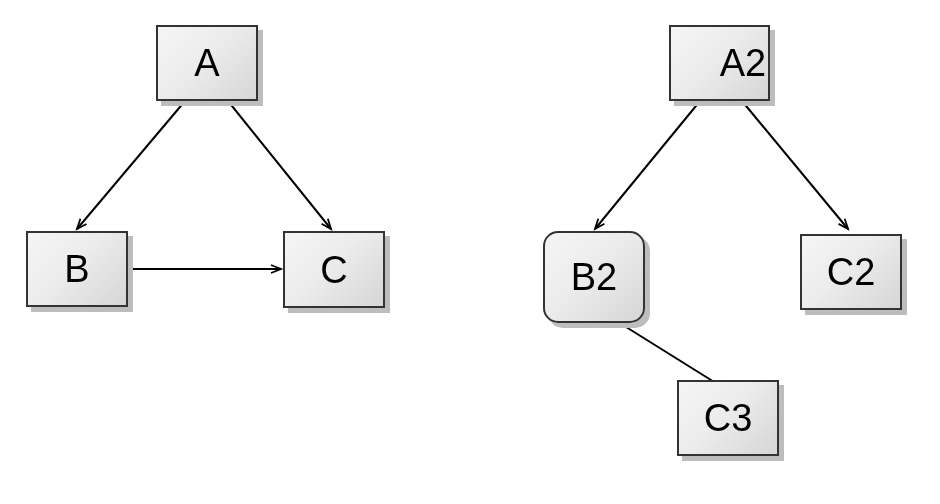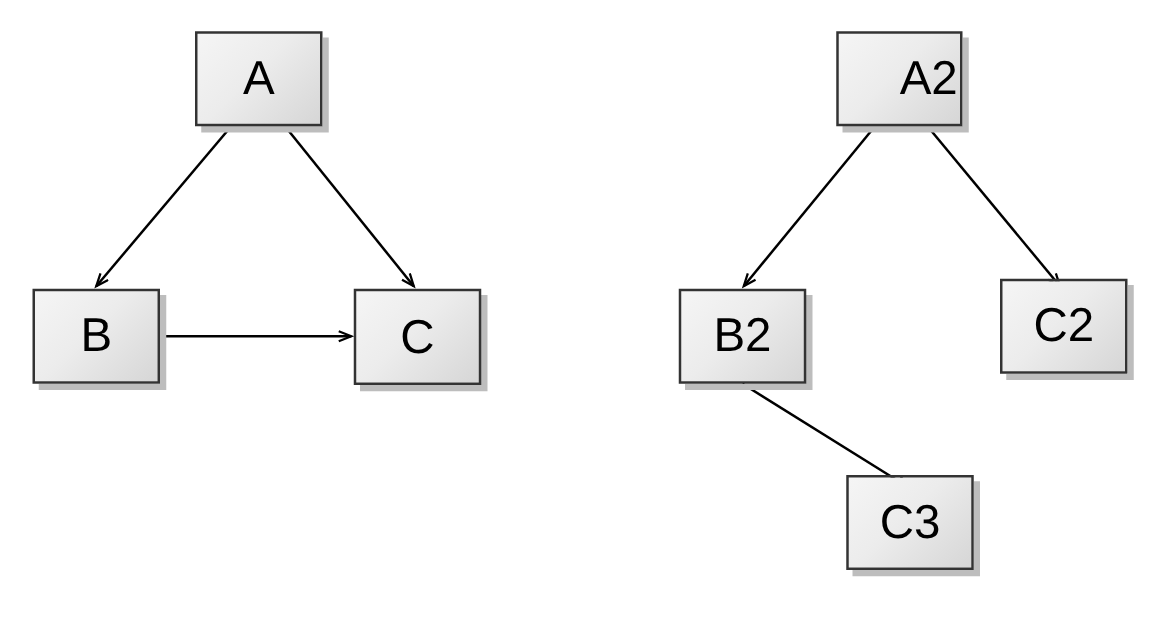--- a/index.html
+++ b/index.html
@@ -70,22 +70,22 @@
     </div>
     <div class="node" style="left: 26px; top: 231px; width: 102px; height: 76px;">
       <span class="node-label">B</span>
     </div>
     <div class="node" style="left: 283px; top: 231px; width: 102px; height: 77px;">
       <span class="node-label">C</span>
     </div>
     <div class="node" style="left: 669px; top: 25px; width: 101px; height: 76px; padding-left: 47px;">
       <span class="node-label">A2</span>
     </div>
-    <div class="node" style="left: 543px; top: 231px; width: 102px; height: 76px;">
+    <div class="node" style="left: 543px; top: 231px; width: 102px; height: 92px; border-radius: 15px;">
       <span class="node-label">B2</span>
     </div>
-    <div class="node" style="left: 800px; top: 223px; width: 102px; height: 76px;">
+    <div class="node" style="left: 800px; top: 234px; width: 102px; height: 76px;">
       <span class="node-label">C2</span>
     </div>
     <div class="node" style="left: 677px; top: 380px; width: 102px; height: 76px;">
       <span class="node-label">C3</span>
     </div>
   </div>
 
 </body></html>

